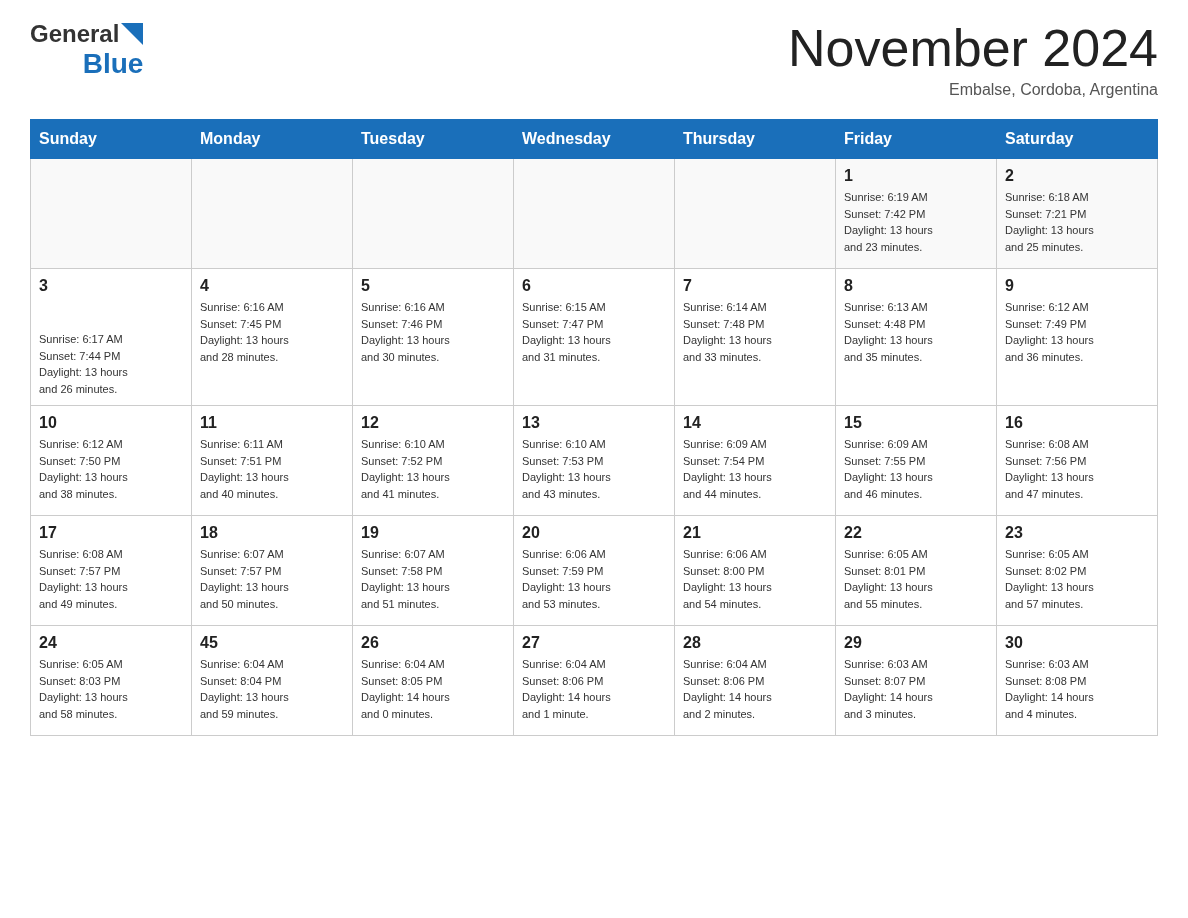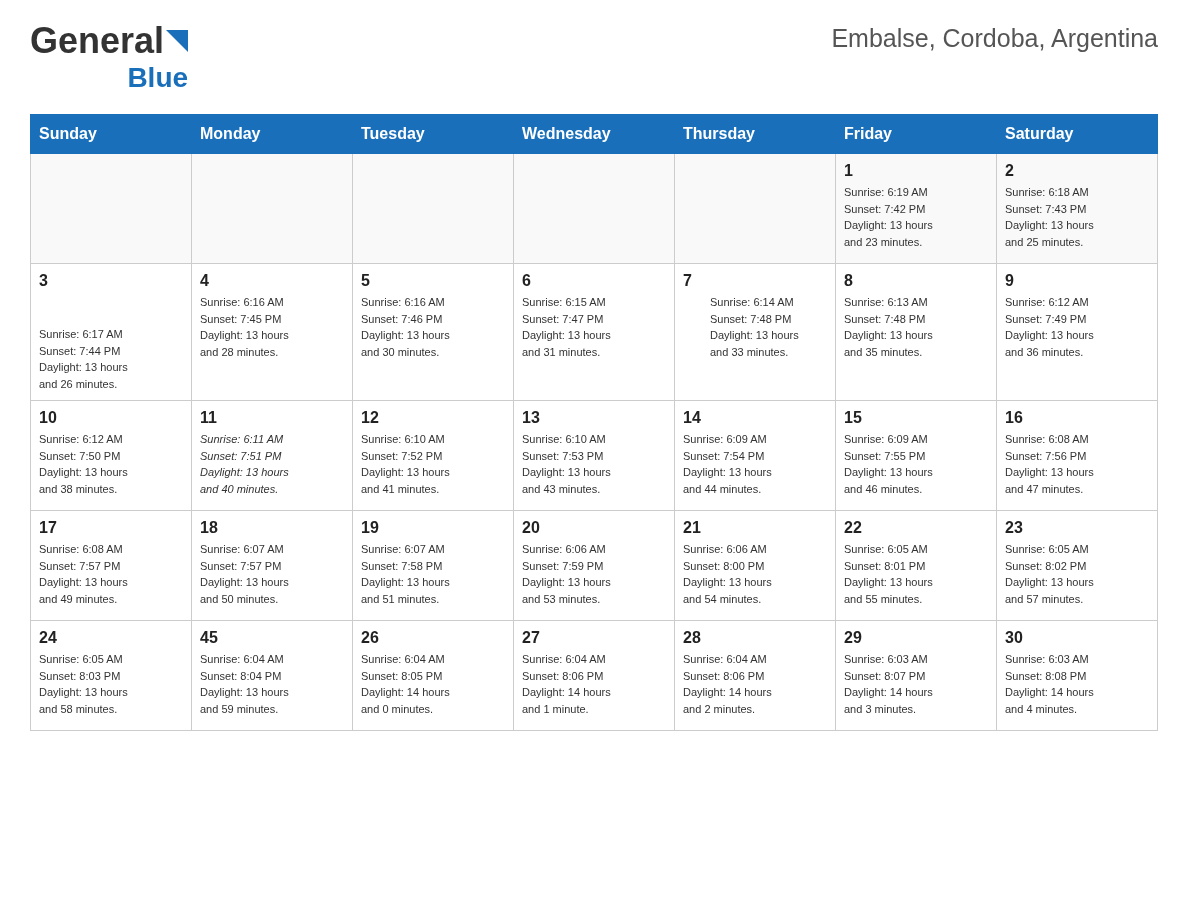--- a/index.html
+++ b/index.html
@@ -10,21 +10,21 @@
       width: 1188px;
       min-height: 918px;
     }
     .header {
       display: flex;
       justify-content: space-between;
       align-items: flex-start;
       margin-bottom: 20px;
     }
     .logo-text-general {
-      font-size: 36px;
+      font-size: 24px;
       font-weight: bold;
       color: #333;
     }
     .logo-text-blue {
       font-size: 28px;
       font-weight: bold;
       color: #1a6fba;
       text-align: center;
     }
     .logo-container {
@@ -42,21 +42,21 @@
     .title-block {
       text-align: right;
     }
     .calendar-title {
       font-size: 52px;
       font-weight: normal;
       color: #222;
       line-height: 1.1;
     }
     .calendar-subtitle {
-      font-size: 25px;
+      font-size: 16px;
       color: #555;
       margin-top: 4px;
     }
     table {
       width: 100%;
       border-collapse: collapse;
       table-layout: fixed;
     }
     thead tr th {
       background-color: #1a6fba;
@@ -104,20 +104,21 @@
         <svg width="22" height="22" viewBox="0 0 22 22">
           <polygon points="0,0 22,0 22,22" fill="#1a6fba"></polygon>
         </svg>
       </div>
     </div>
     <div class="logo-row2">
       <span class="logo-text-blue">Blue</span>
     </div>
   </div>
   <div class="title-block">
+    <div class="calendar-title">November 2024</div>
     <div class="calendar-subtitle">Embalse, Cordoba, Argentina</div>
   </div>
 </div>
 
 <table>
   <thead>
     <tr>
     <th>Sunday</th>
         <th>Monday</th>
         <th>Tuesday</th>
@@ -137,21 +138,21 @@
         <td>
           <div class="day-number">1</div>
           <div class="day-info" style="white-space: pre-line;">Sunrise: 6:19 AM
 Sunset: 7:42 PM
 Daylight: 13 hours
 and 23 minutes.</div>
         </td>
         <td>
           <div class="day-number">2</div>
           <div class="day-info" style="white-space: pre-line;">Sunrise: 6:18 AM
-Sunset: 7:43 PM
+Sunset: 7:21 PM
 Daylight: 13 hours
 and 25 minutes.</div>
         </td>
       </tr>
       <tr>
         <td>
           <div class="day-number">3</div>
           <div class="day-info" style="white-space: pre-line; margin-top: 36px;">Sunrise: 6:17 AM
 Sunset: 7:44 PM
 Daylight: 13 hours
@@ -173,29 +174,29 @@
         </td>
         <td>
           <div class="day-number">6</div>
           <div class="day-info" style="white-space: pre-line;">Sunrise: 6:15 AM
 Sunset: 7:47 PM
 Daylight: 13 hours
 and 31 minutes.</div>
         </td>
         <td>
           <div class="day-number">7</div>
-          <div class="day-info" style="white-space: pre-line; margin-left: 27px;">Sunrise: 6:14 AM
+          <div class="day-info" style="white-space: pre-line;">Sunrise: 6:14 AM
 Sunset: 7:48 PM
 Daylight: 13 hours
 and 33 minutes.</div>
         </td>
         <td>
           <div class="day-number">8</div>
           <div class="day-info" style="white-space: pre-line;">Sunrise: 6:13 AM
-Sunset: 7:48 PM
+Sunset: 4:48 PM
 Daylight: 13 hours
 and 35 minutes.</div>
         </td>
         <td>
           <div class="day-number">9</div>
           <div class="day-info" style="white-space: pre-line;">Sunrise: 6:12 AM
 Sunset: 7:49 PM
 Daylight: 13 hours
 and 36 minutes.</div>
         </td>
@@ -203,21 +204,21 @@
       <tr>
         <td>
           <div class="day-number">10</div>
           <div class="day-info" style="white-space: pre-line;">Sunrise: 6:12 AM
 Sunset: 7:50 PM
 Daylight: 13 hours
 and 38 minutes.</div>
         </td>
         <td>
           <div class="day-number">11</div>
-          <div class="day-info" style="white-space: pre-line; font-style: italic;">Sunrise: 6:11 AM
+          <div class="day-info" style="white-space: pre-line;">Sunrise: 6:11 AM
 Sunset: 7:51 PM
 Daylight: 13 hours
 and 40 minutes.</div>
         </td>
         <td>
           <div class="day-number">12</div>
           <div class="day-info" style="white-space: pre-line;">Sunrise: 6:10 AM
 Sunset: 7:52 PM
 Daylight: 13 hours
 and 41 minutes.</div>

